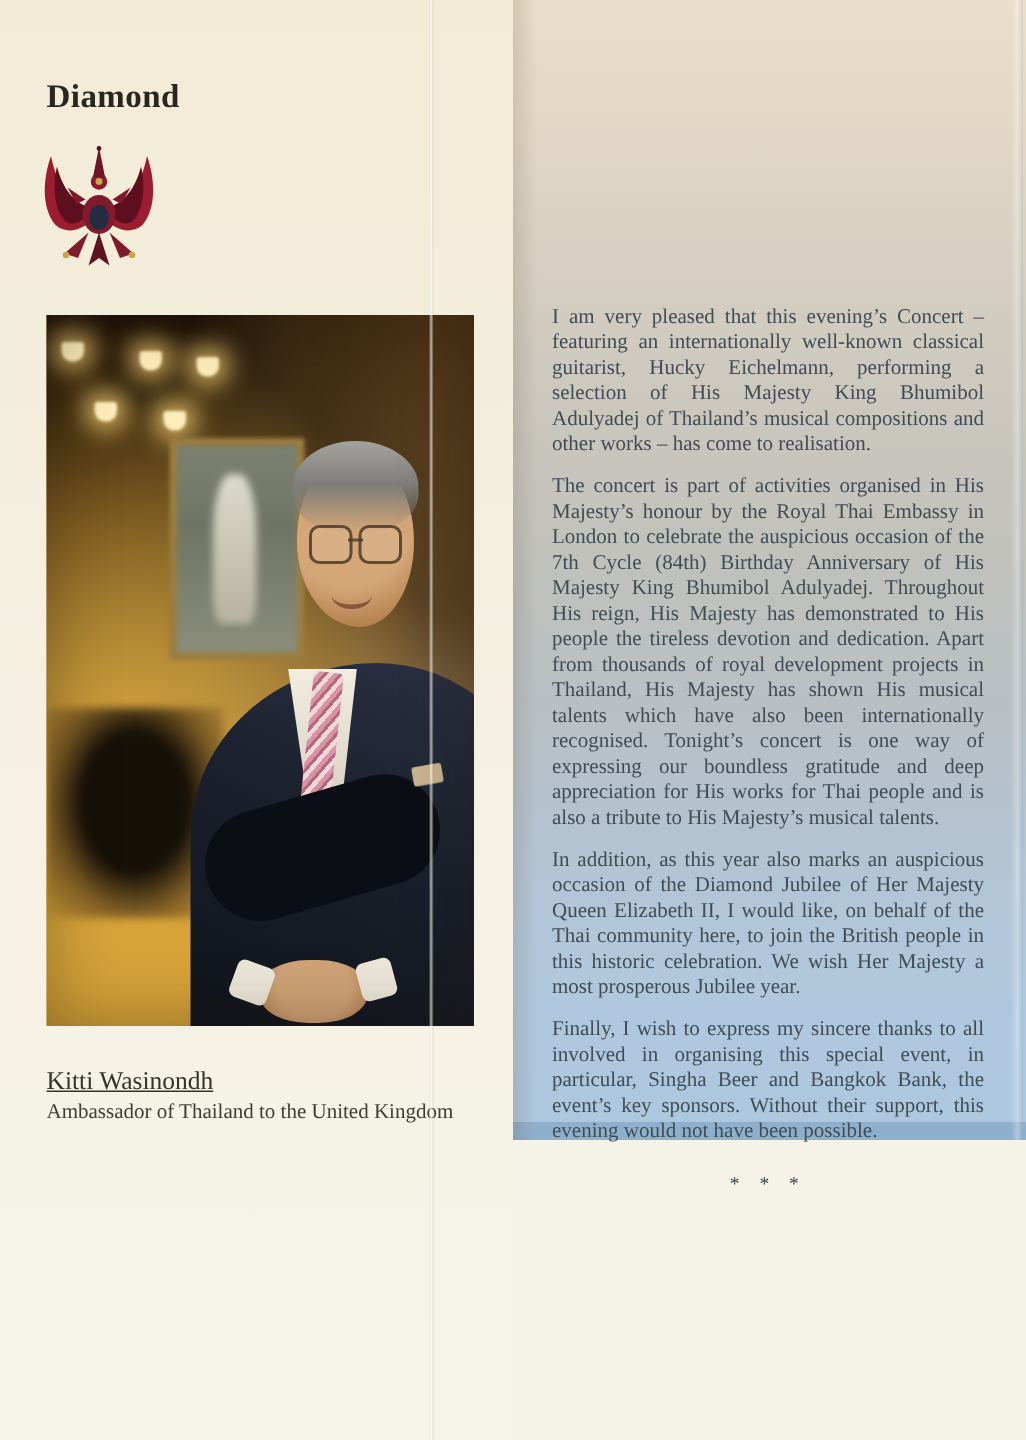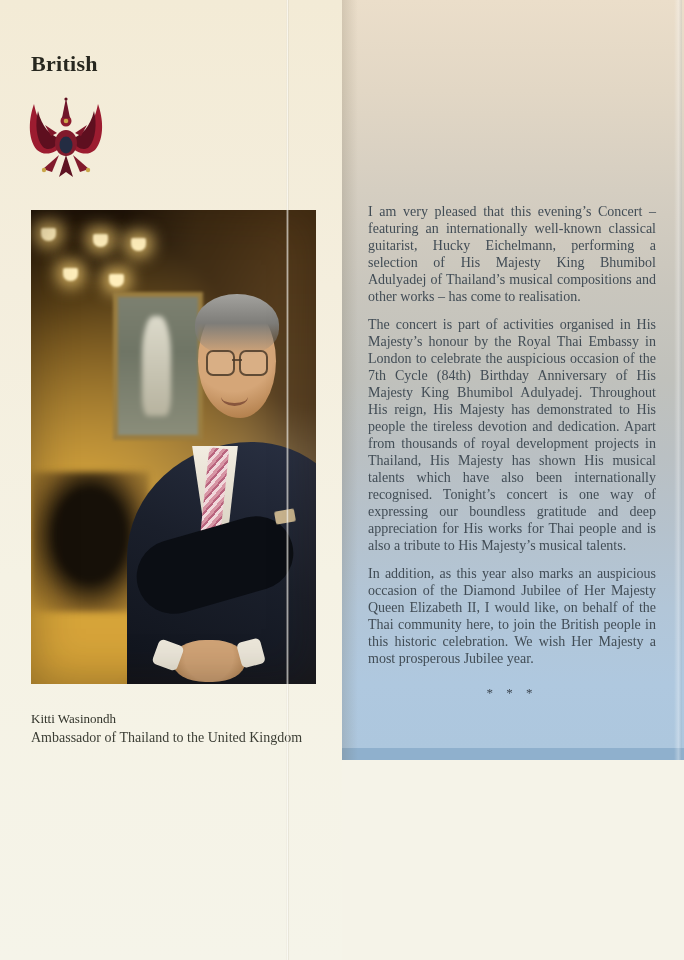--- a/index.html
+++ b/index.html
@@ -104,21 +104,21 @@
   }
   .hands{
     position:absolute;left:142px;top:430px;width:72px;height:42px;
     background:radial-gradient(circle at 50% 40%, #d0a376 0 55%, #a97b4c 100%);
     border-radius:45%;
   }
   .cuff{position:absolute;background:#ece7da;border-radius:5px;}
   .ph-vignette{position:absolute;inset:0;box-shadow:inset 0 0 46px rgba(35,22,8,.38);}
 
   .caption{position:absolute;left:31px;top:711px;}
-  .caption-name{font-size:13px;color:#32342b;margin:0 0 3px 0;}
+  .caption-name{font-size:17px;color:#32342b;margin:0 0 3px 0;text-decoration:underline;}
   .caption-role{font-size:14px;color:#3c3e35;margin:0;}
 
   .crease{
     position:absolute;left:286px;top:0;width:3px;height:960px;z-index:6;
     background:linear-gradient(90deg,rgba(130,110,70,.10),rgba(255,255,253,.65) 45%,rgba(130,115,80,.18));
   }
 
   
   .right-page{
     position:absolute;left:342px;top:0;width:342px;height:760px;
@@ -145,21 +145,21 @@
     font-size:13px;color:#3c4650;
   }
 </style>
 </head>
 <body>
 
 <div style="position:absolute;inset:0;">
 
   <div class="left-page">
 
-    <h1 class="page-title">British</h1>
+    <h1 class="page-title">Diamond</h1>
 
     <div class="emblem">
       <svg viewBox="0 0 80 88" width="80" height="88" aria-hidden="true">
 
         <path d="M37 47 C25 45 13 36 8 11 C3 25 1 45 11 57 C19 64 30 60 37 52 Z" fill="#9c1c30"></path>
         <path d="M33 45 C24 42 16 34 12 18 C9 30 10 46 17 54 C23 59 30 54 33 48 Z" fill="#5e0f1f"></path>
 
         <path d="M43 47 C55 45 67 36 72 11 C77 25 79 45 69 57 C61 64 50 60 43 52 Z" fill="#9c1c30"></path>
         <path d="M47 45 C56 42 64 34 68 18 C71 30 70 46 63 54 C57 59 50 54 47 48 Z" fill="#5e0f1f"></path>
 
@@ -221,17 +221,18 @@
     </div>
 
     <div class="crease"></div>
   </div>
 
   <div class="right-page">
     <div class="text-col">
       <p>I am very pleased that this evening’s Concert – featuring an internationally well-known classical guitarist, Hucky Eichelmann, performing a selection of His Majesty King Bhumibol Adulyadej of Thailand’s musical compositions and other works – has come to realisation.</p>
       <p>The concert is part of activities organised in His Majesty’s honour by the Royal Thai Embassy in London to celebrate the auspicious occasion of the 7th Cycle (84th) Birthday Anniversary of His Majesty King Bhumibol Adulyadej. Throughout His reign, His Majesty has demonstrated to His people the tireless devotion and dedication. Apart from thousands of royal development projects in Thailand, His Majesty has shown His musical talents which have also been internationally recognised. Tonight’s concert is one way of expressing our boundless gratitude and deep appreciation for His works for Thai people and is also a tribute to His Majesty’s musical talents.</p>
       <p>In addition, as this year also marks an auspicious occasion of the Diamond Jubilee of Her Majesty Queen Elizabeth II, I would like, on behalf of the Thai community here, to join the British people in this historic celebration. We wish Her Majesty a most prosperous Jubilee year.</p>
+      <p>Finally, I wish to express my sincere thanks to all involved in organising this special event, in particular, Singha Beer and Bangkok Bank, the event’s key sponsors. Without their support, this evening would not have been possible.</p>
       <div class="stars">* * *</div>
     </div>
   </div>
 
 </div>
 
 </body></html>

